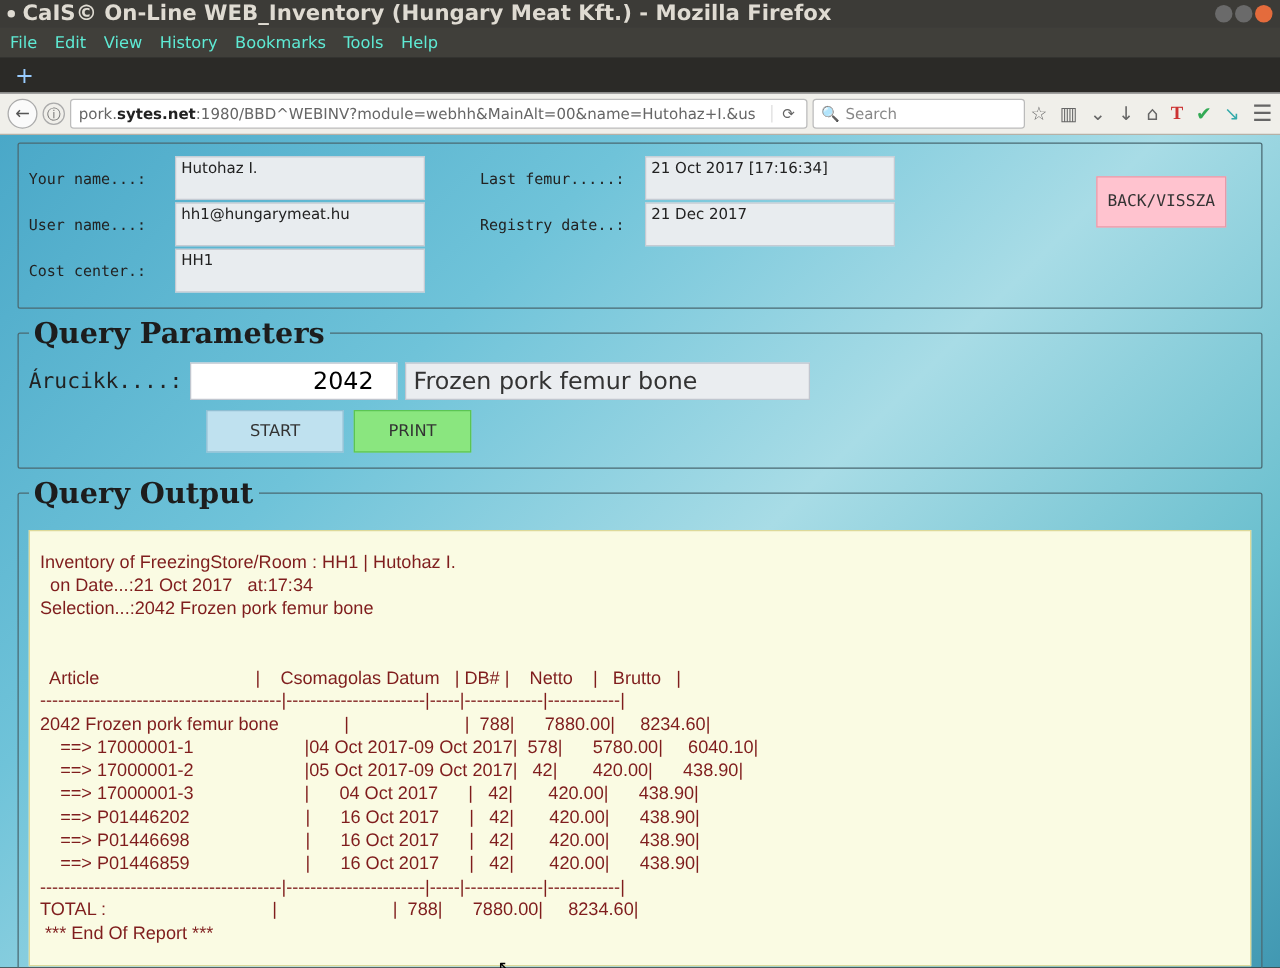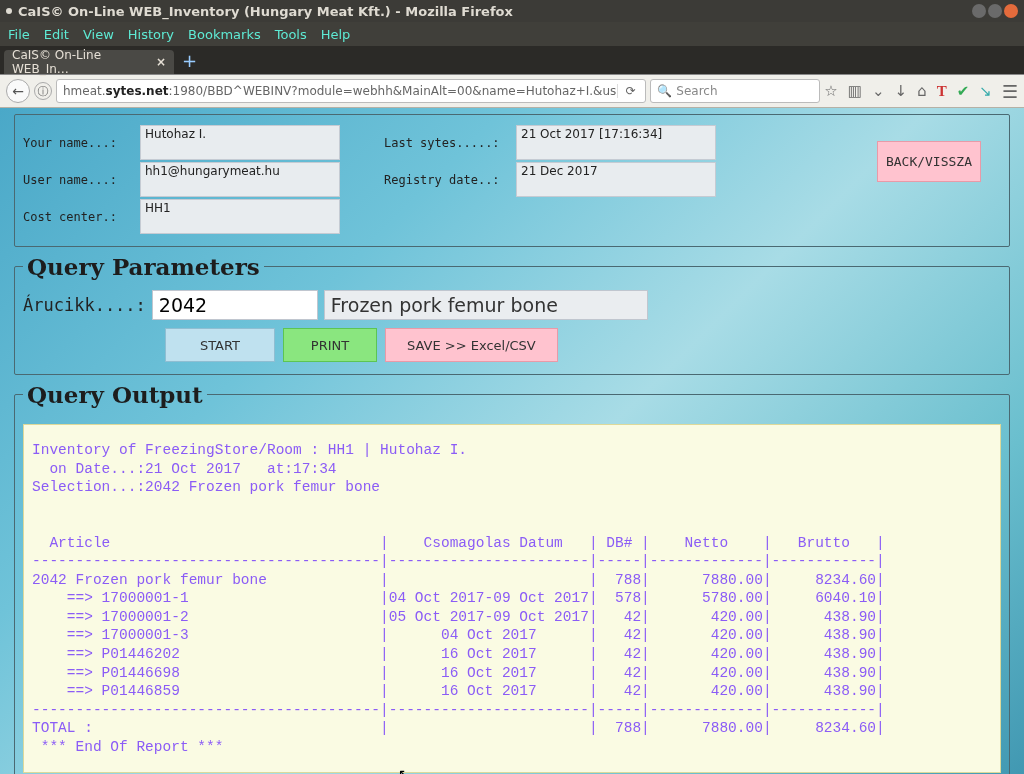--- a/index.html
+++ b/index.html
@@ -12,21 +12,21 @@
     overflow: hidden;
   }
   
   .os-titlebar {
     height: 22px;
     background: #3c3b37;
     color: #dfdbd2;
     display: flex;
     align-items: center;
     padding: 0 6px;
-    font-size: 13px;
+    font-size: 17px;
   }
   .os-titlebar .dot { width:6px;height:6px;border-radius:50%;background:#dfdbd2;margin-right:6px; }
   .os-titlebar .title { flex:1; font-weight:bold; }
   .os-winbtns { display:flex; gap:2px; }
   .os-winbtns span { width:14px;height:14px;border-radius:50%;display:inline-block;font-size:10px;line-height:14px;text-align:center;}
   .wb-min{background:#6a6a6a;} .wb-max{background:#6a6a6a;} .wb-close{background:#e46b3c;}
   
   .menubar {
     height: 24px;
     background: #403f3a;
@@ -156,43 +156,43 @@
   .back-btn-wrap{ grid-column:6; grid-row:1 / span 2; justify-self:end; margin-right:20px;}
   .qparams-row{
     display:flex;
     align-items:center;
     gap:6px;
     font-family:"DejaVu Sans Mono","Courier New",monospace;
     font-size:17px;
     color:#222;
   }
   .qparams-row .code-input{
-    width:166px;height:30px;font-size:19px;padding:2px 6px;
-    border:1px solid #c0c6cf;background:#fff;font-family:"DejaVu Sans",Arial,sans-serif;
+    width:166px;height:30px;font-size:19px;padding:2px 18px;
+    border:1px solid #c0c6cf;background:#fff;font-family:"DejaVu Sans",Arial,sans-serif;text-align:right;
   }
   .qparams-row .desc{
     width:324px;height:30px;font-size:19px;padding:2px 6px;
     border:1px solid #c0c6cf;background:#eaedf0;font-family:"DejaVu Sans",Arial,sans-serif;color:#333;
   }
   .btnrow{display:flex;gap:8px;margin-top:8px;margin-left:142px;}
   .btn{
-    height:34px;padding:0 21px;font-size:13px;border:1px solid;cursor:pointer;
+    height:34px;padding:0 8px;font-size:13px;border:1px solid;cursor:pointer;
     font-family:inherit;
   }
   .btn-start{background:#bfe1ef;border-color:#8fbed2;color:#333;min-width:110px;}
   .btn-print{background:#8ae67f;border-color:#5cc553;color:#333;min-width:94px;}
   .btn-save{background:#ffc3cf;border-color:#e89aa8;color:#333;}
   .output-box{
     background:#fafbe3;
     border:1px solid #ddd99a;
     margin-top:6px;
     padding:16px 8px;
-    font-family:Liberation Mono, monospace;
+    font-family:Liberation Sans, sans-serif;
     font-size:14.5px;
-    color:#8b5cf6;
+    color:#7f1d1d;
     white-space:pre;
     line-height:1.28;
     min-height:340px;
   }
   .cursor-arrow{
     position:absolute; left:383px; top:358px; font-size:14px; color:#000; pointer-events:none;
   }
 </style>
 </head>
 <body>
@@ -211,32 +211,28 @@
   <span>File</span>
   <span>Edit</span>
   <span>View</span>
   <span>History</span>
   <span>Bookmarks</span>
   <span>Tools</span>
   <span>Help</span>
 </div>
 
 <div class="tabstrip">
-  <div class="tab">
-    <span>CaIS© On-Line WEB_In…</span>
-    <span class="close">×</span>
-  </div>
   <span class="newtab">+</span>
 </div>
 
 <div class="navbar">
   <div class="nav-back">←</div>
   <div class="nav-info">ⓘ</div>
   <div class="urlbox">
-    <span>hmeat.</span>
+    <span>pork.</span>
       <b>sytes.net</b>
       <span>:1980/BBD^WEBINV?module=webhh&amp;MainAlt=00&amp;name=Hutohaz+I.&amp;us</span>
     <span class="nav-reload" style="margin-left:auto">⟳</span>
   </div>
   <div class="searchbox">
     <span>🔍</span>
     <span>Search</span>
   </div>
   <div class="nav-icons">
     <span>☆</span>
@@ -251,21 +247,21 @@
   <span class="hamburger">☰</span>
 </div>
 
 <div class="page">
 
   <fieldset>
     <div class="userinfo-grid">
       <span>Your name...:</span>
       <span class="val">Hutohaz I.</span>
       <span></span>
-      <span>Last sytes.....:</span>
+      <span>Last femur.....:</span>
       <span class="val">21 Oct 2017 [17:16:34]</span>
       <div class="back-btn-wrap">
         <button class="back-btn">BACK/VISSZA</button>
       </div>
 
       <span>User name...:</span>
       <span class="val">hh1@hungarymeat.hu</span>
       <span></span>
       <span>Registry date..:</span>
       <span class="val">21 Dec 2017</span>
@@ -281,21 +277,20 @@
   <fieldset>
     <legend>Query Parameters</legend>
     <div class="qparams-row">
       <span>Árucikk....:</span>
       <input class="code-input" value="2042" style="">
       <input class="desc" readonly="" value="Frozen pork femur bone" style="">
     </div>
     <div class="btnrow">
       <button class="btn btn-start">START</button>
       <button class="btn btn-print">PRINT</button>
-      <button class="btn btn-save">SAVE &gt;&gt; Excel/CSV</button>
     </div>
   </fieldset>
 
   <fieldset style="position:relative;">
     <span class="cursor-arrow">↖</span>
     <legend>Query Output</legend>
     <div class="output-box" id="outbox">Inventory of FreezingStore/Room : HH1 | Hutohaz I.
   on Date...:21 Oct 2017   at:17:34
 Selection...:2042 Frozen pork femur bone
 

